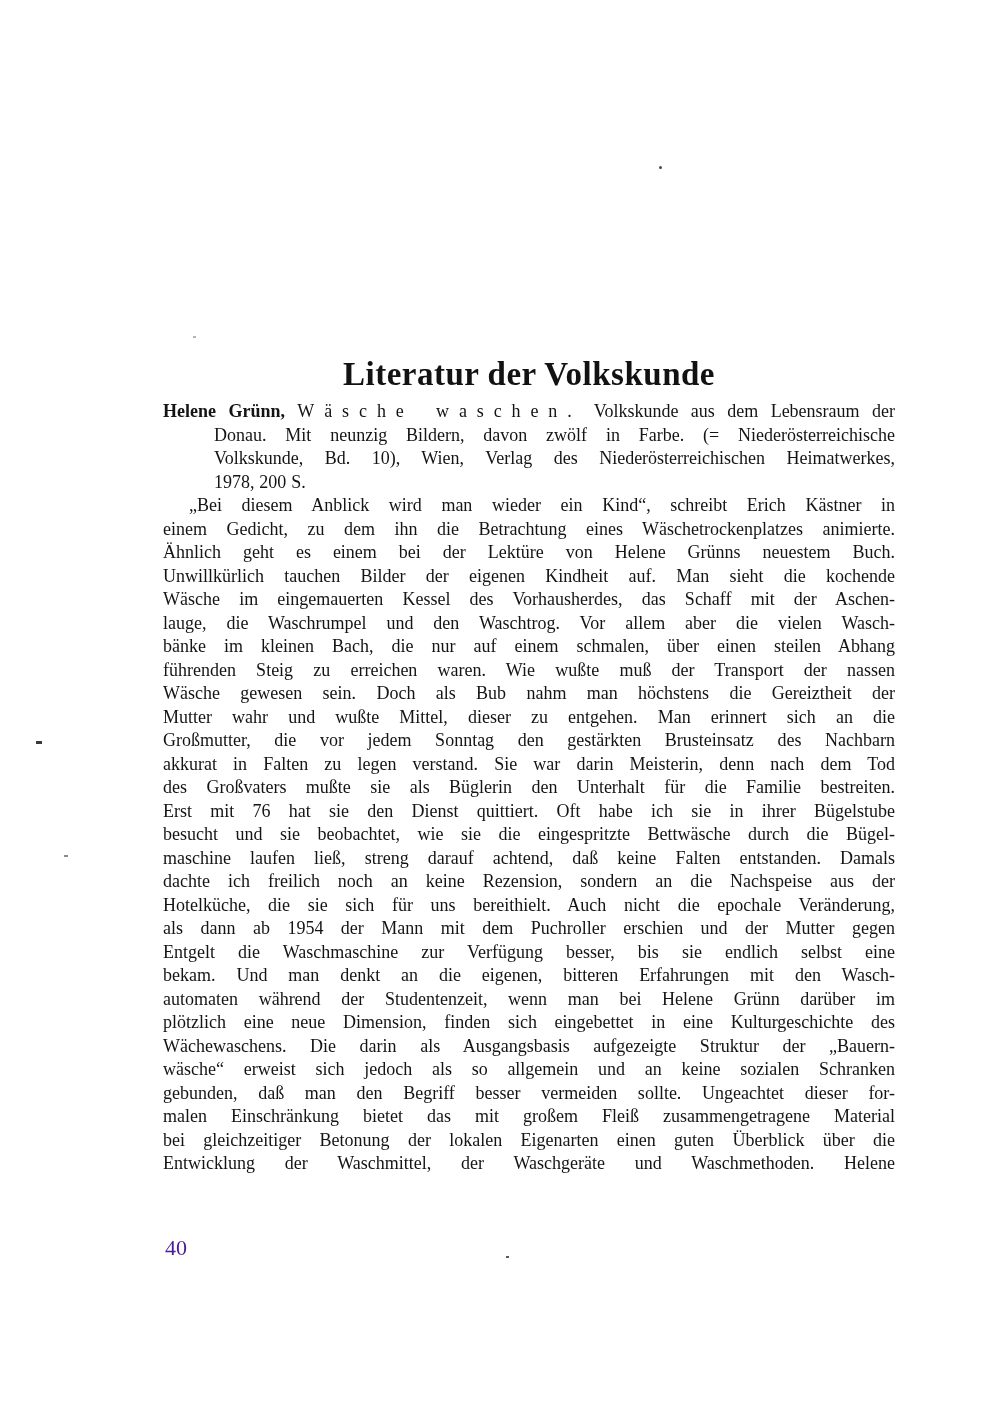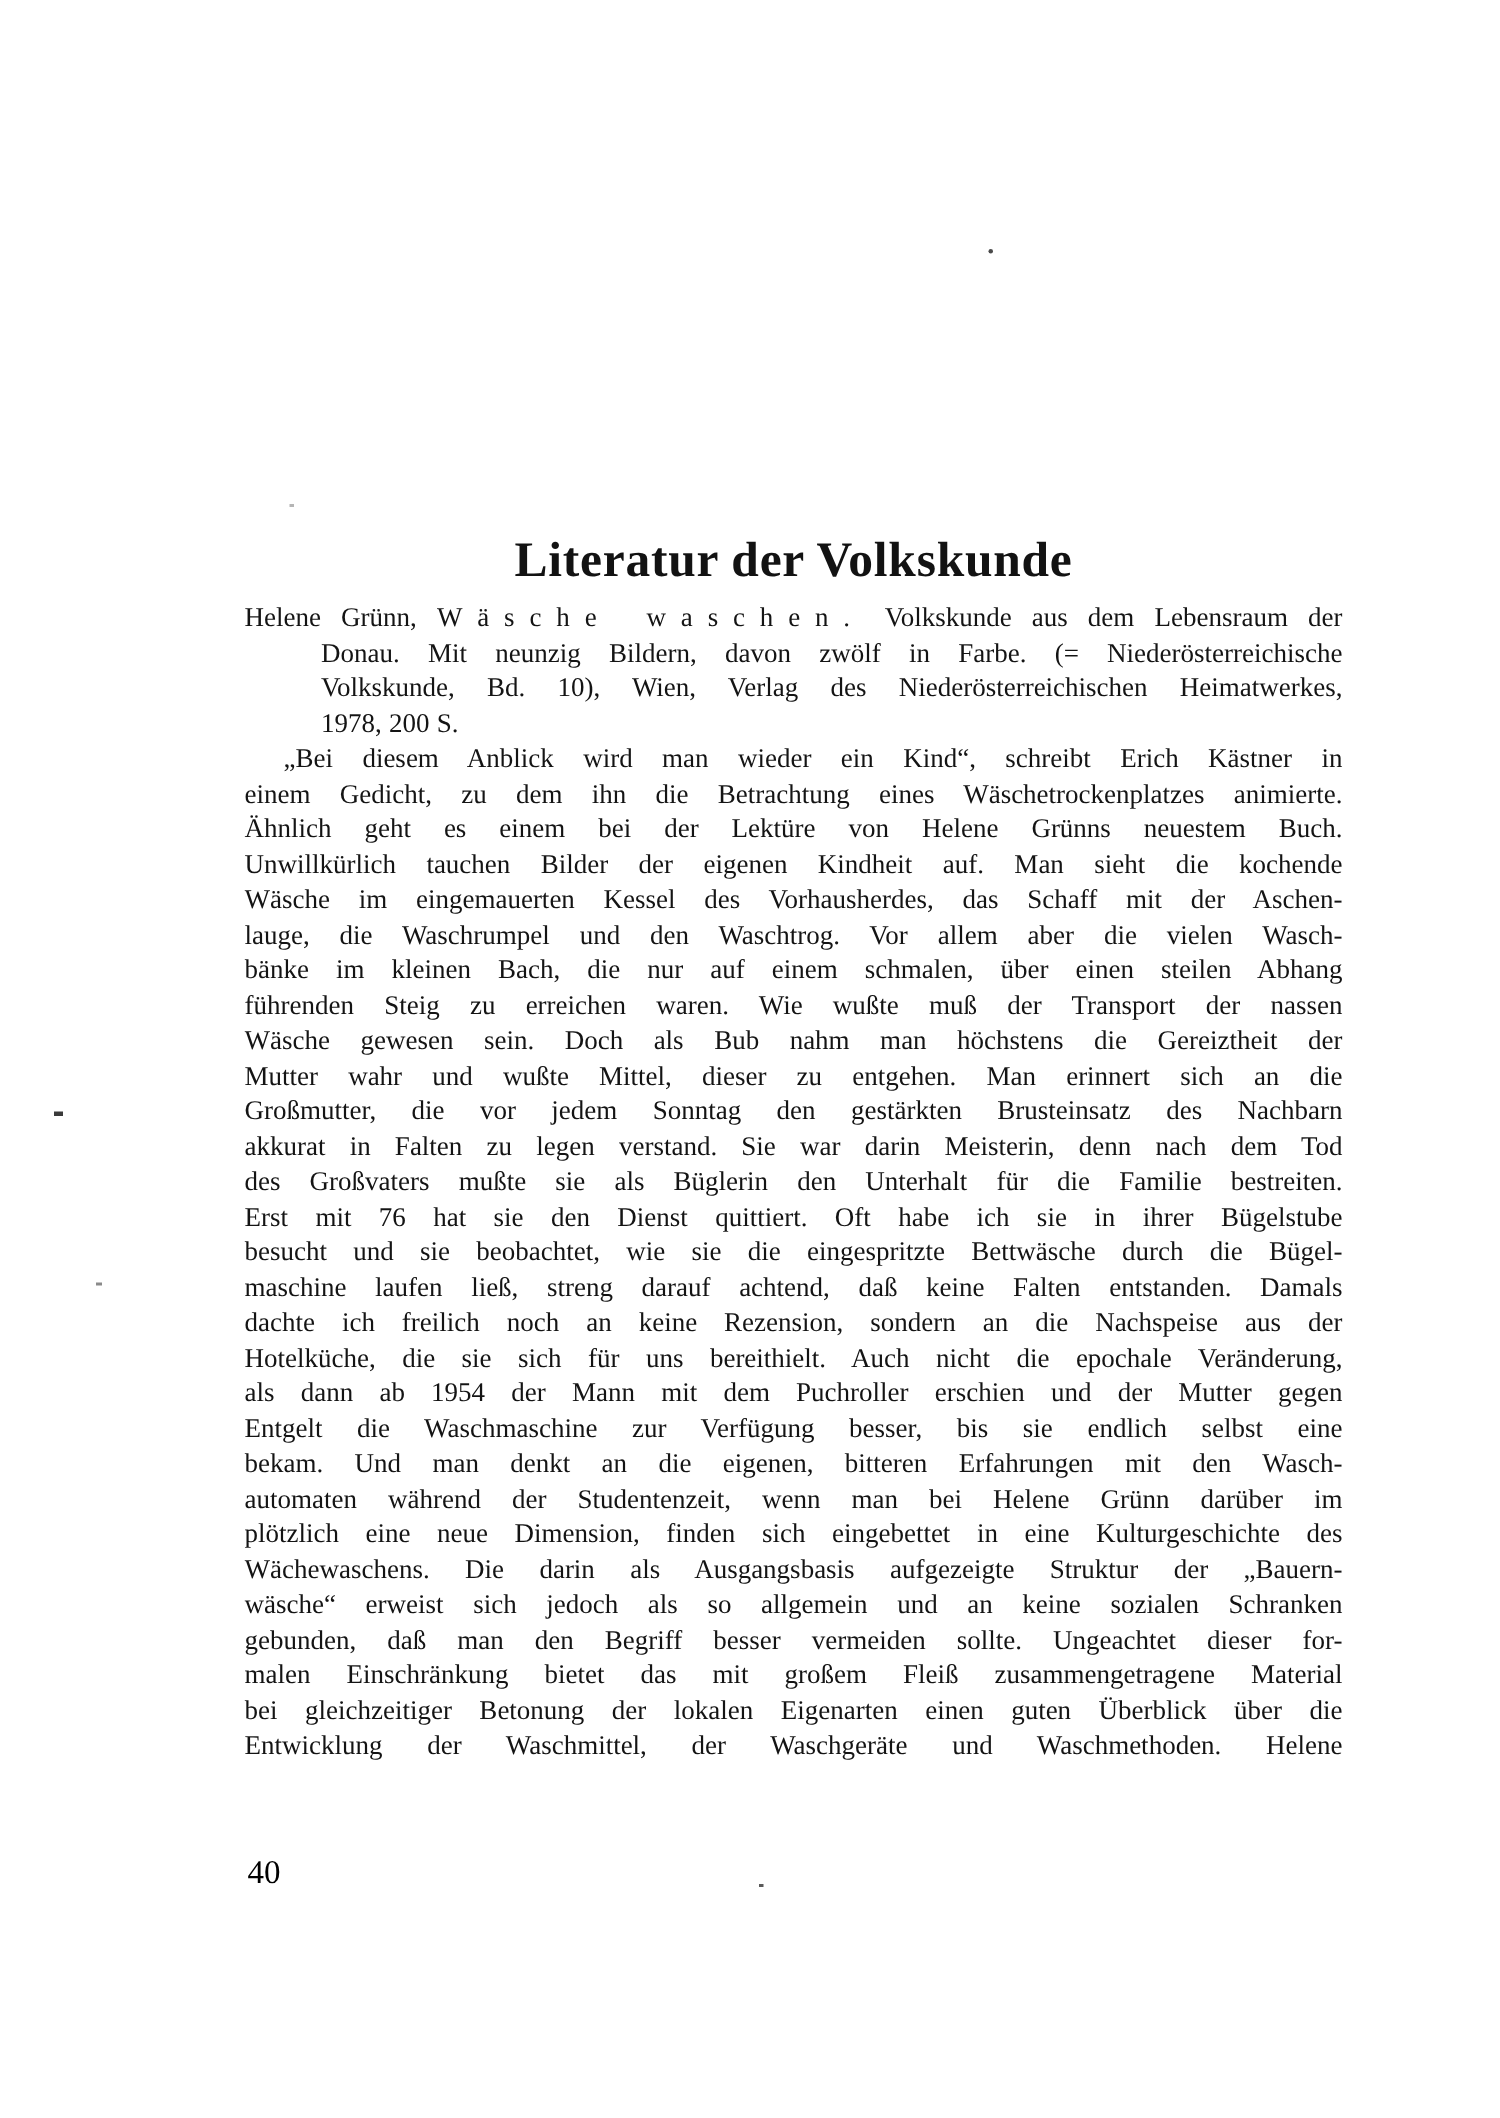--- a/index.html
+++ b/index.html
@@ -26,31 +26,31 @@
   }
   .line {
     font-size: 18px;
     line-height: 23.5px;
     height: 23.5px;
     overflow: hidden;
     text-align: justify;
     text-align-last: justify;
     word-spacing: 0.02em;
   }
-  .ref-first .ref-author { font-weight: normal; }
+  .ref-first .ref-author { font-weight: bold; }
   .ref-first .ref-booktitle { letter-spacing: 0.55em; }
   .ref-cont { margin-left: 51px; }
   .ref-cont.last { text-align-last: left; }
   .body-line:first-child { text-indent: 26px; }
   .page-number {
     position: absolute;
     left: 165px; top: 1235px;
     font-size: 22px;
     line-height: 26px;
-    color: #000000;
+    color: #4c1d95;
   }
   .speck { position: absolute; background: #3a3a3a; }
   .speck.s1 { left: 36px;  top: 741px;  width: 6px; height: 3px; }
   .speck.s2 { left: 64px;  top: 855px;  width: 4px; height: 2px; background: #8a8a8a; }
   .speck.s3 { left: 659px; top: 166px;  width: 3px; height: 3px; border-radius: 50%; background: #4a4a4a; }
   .speck.s4 { left: 506px; top: 1256px; width: 3px; height: 2px; background: #5a5a5a; }
   .speck.s5 { left: 193px; top: 336px;  width: 3px; height: 2px; background: #b5b5b5; }
 </style>
 </head>
 <body>

